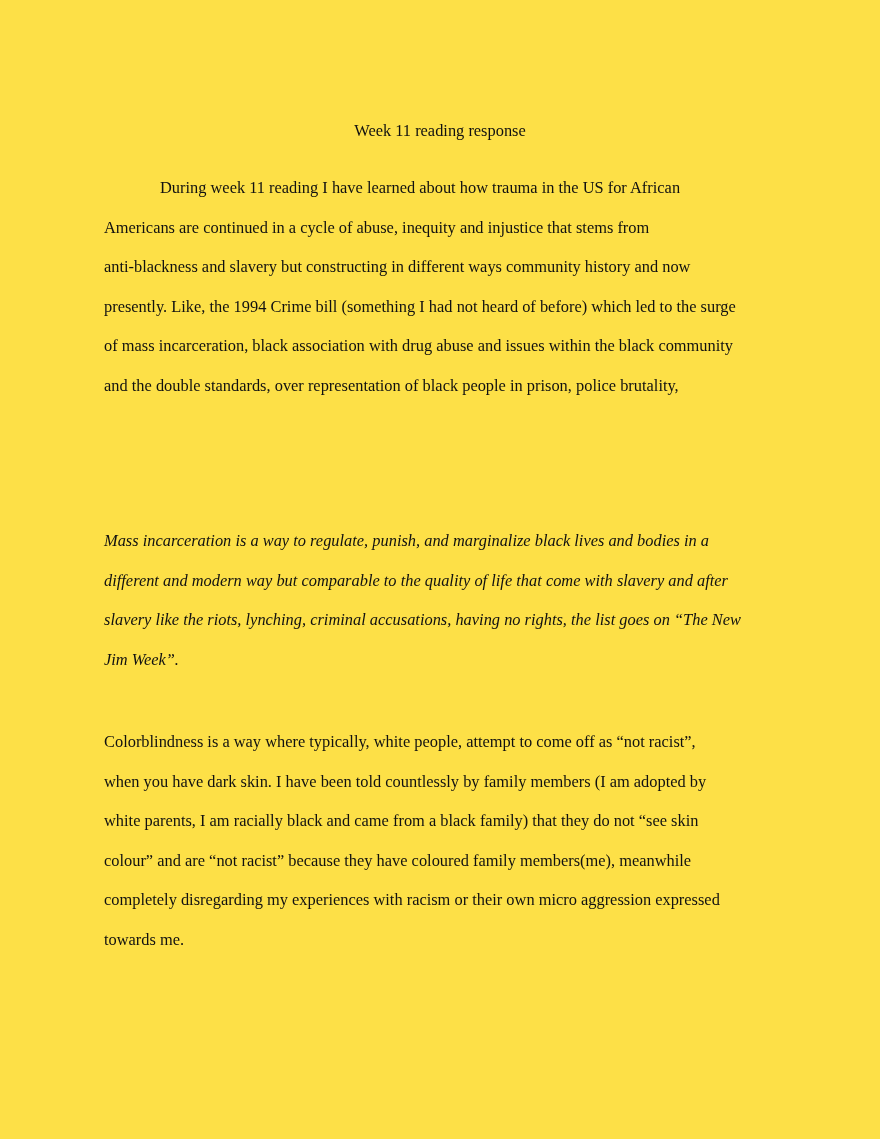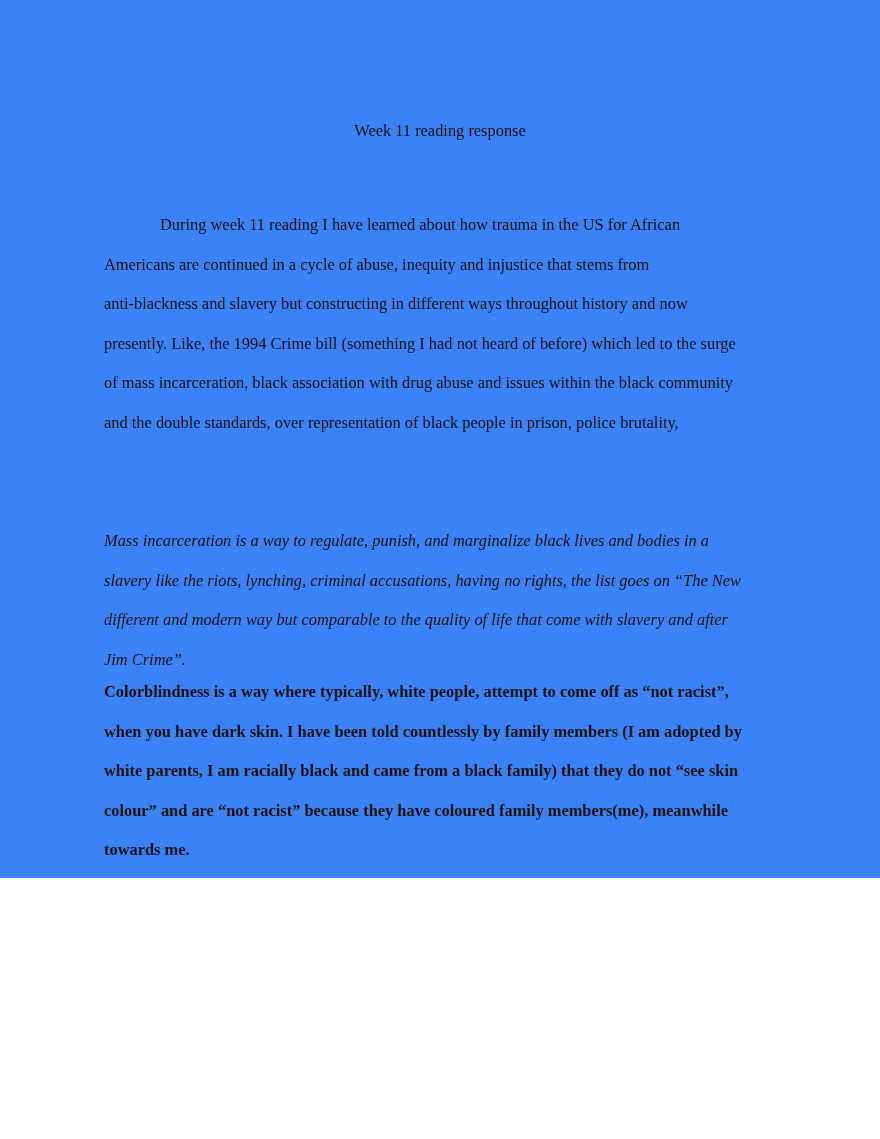--- a/index.html
+++ b/index.html
@@ -12,22 +12,22 @@
       height: 1139px;
       position: relative;
       overflow: hidden;
       font-family: "Liberation Serif", "DejaVu Serif", serif;
       color: #111111;
     }
     .page {
       position: absolute;
       left: 0; top: 0;
       width: 880px;
-      height: 878px;
-      background: #3b82f6;
+      height: 1139px;
+      background: #fde047;
     }
     .title {
       position: absolute;
       top: 121px;
       left: 0;
       width: 880px;
       text-align: center;
       font-size: 16.4px;
       line-height: 20px;
       white-space: nowrap;
@@ -38,50 +38,50 @@
       width: 680px;
     }
     .line {
       font-size: 16.4px;
       height: 39.6px;
       line-height: 20px;
       white-space: nowrap;
     }
     .indent {
       padding-left: 56px;
-      margin-top: 37px;
     }
     #p1 { top: 178px; }
     #p2 { top: 531px; font-style: italic; }
-    #p3 { top: 682px; font-weight: bold; }
+    #p3 { top: 732px; }
   </style>
 </head>
 <body>
 
 <div class="page">
 
   <div class="title">Week 11 reading response</div>
 
   <div class="para" id="p1">
     <div class="line indent">During week 11 reading I have learned about how trauma in the US for African</div>
     <div class="line">Americans are continued in a cycle of abuse, inequity and injustice that stems from</div>
-    <div class="line">anti-blackness and slavery but constructing in different ways throughout history and now</div>
+    <div class="line">anti-blackness and slavery but constructing in different ways community history and now</div>
     <div class="line">presently. Like, the 1994 Crime bill (something I had not heard of before) which led to the surge</div>
     <div class="line">of mass incarceration, black association with drug abuse and issues within the black community</div>
     <div class="line">and the double standards, over representation of black people in prison, police brutality,</div>
   </div>
 
   <div class="para" id="p2">
     <div class="line">Mass incarceration is a way to regulate, punish, and marginalize black lives and bodies in a</div>
+    <div class="line">different and modern way but comparable to the quality of life that come with slavery and after</div>
     <div class="line">slavery like the riots, lynching, criminal accusations, having no rights, the list goes on “The New</div>
-    <div class="line">different and modern way but comparable to the quality of life that come with slavery and after</div>
-    <div class="line">Jim Crime”.</div>
+    <div class="line">Jim Week”.</div>
   </div>
 
   <div class="para" id="p3">
     <div class="line">Colorblindness is a way where typically, white people, attempt to come off as “not racist”,</div>
     <div class="line">when you have dark skin. I have been told countlessly by family members (I am adopted by</div>
     <div class="line">white parents, I am racially black and came from a black family) that they do not “see skin</div>
     <div class="line">colour” and are “not racist” because they have coloured family members(me), meanwhile</div>
+    <div class="line">completely disregarding my experiences with racism or their own micro aggression expressed</div>
     <div class="line">towards me.</div>
   </div>
 
 </div>
 
 </body></html>

